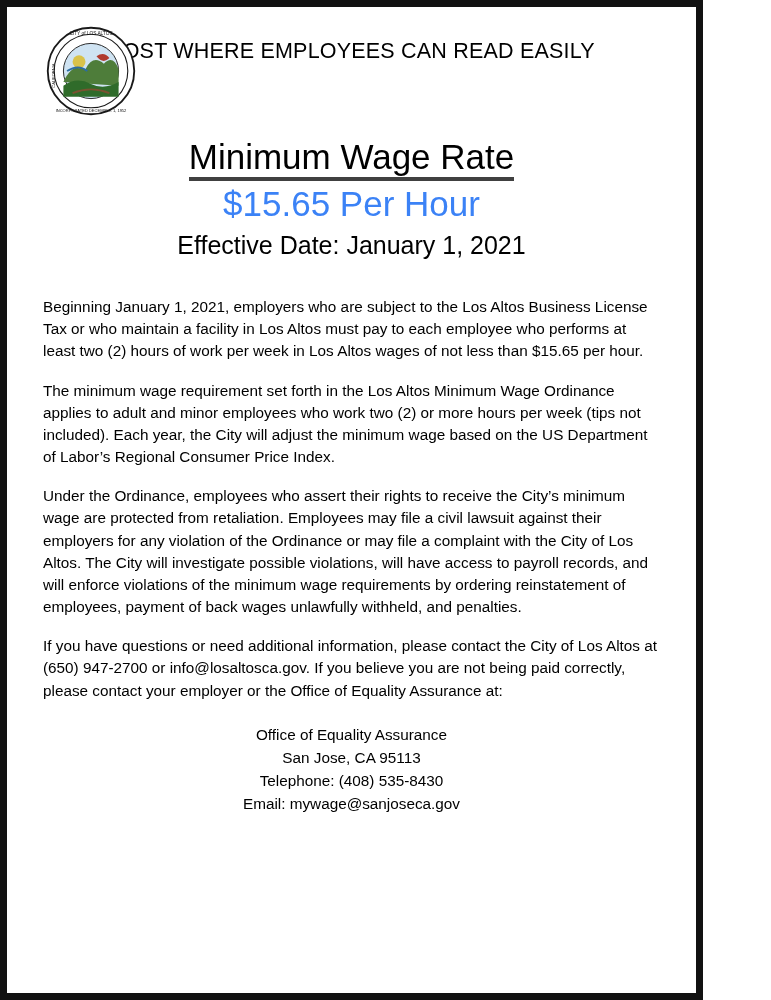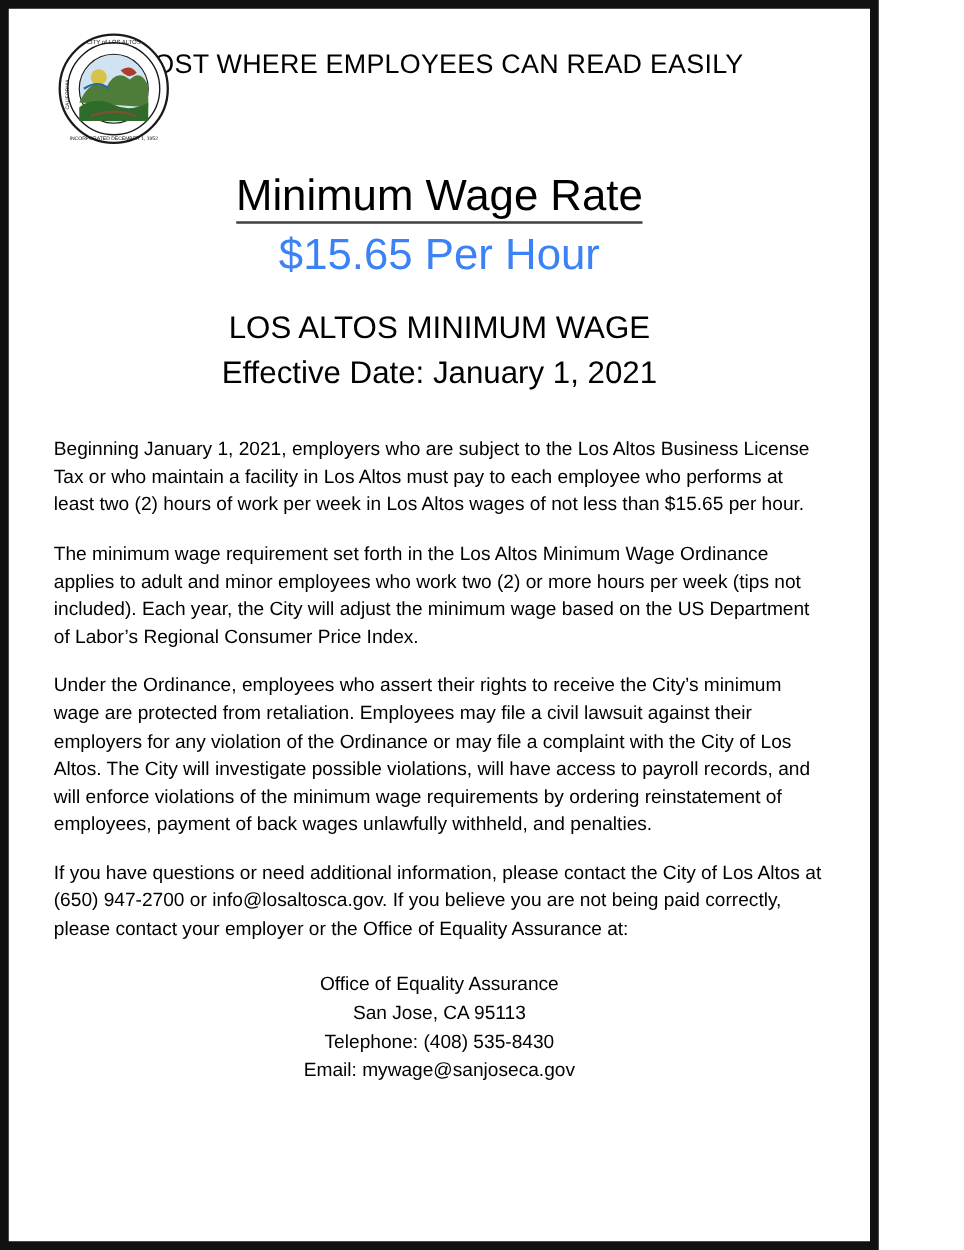--- a/index.html
+++ b/index.html
@@ -60,21 +60,21 @@
     margin-top: 22px;
     line-height: 1.05;
   }
   .wage-rate {
     text-align: center;
     font-size: 35px;
     margin-top: 20px;
     font-weight: 400;
   }
   .wage-rate span {
-    border-bottom: 2px solid #404040;
+    border-bottom: 4px solid #404040;
     padding-bottom: 1px;
   }
   .wage-amount {
     text-align: center;
     font-size: 35px;
     color: #3b82f6;
     margin-top: 7px;
     font-weight: 400;
   }
   .sub-title {
@@ -141,21 +141,20 @@
     </div>
   </div>
 
 
   <div class="wage-rate">
     <span>Minimum Wage Rate</span>
   </div>
 
   <div class="wage-amount">$15.65 Per Hour</div>
 
-  <div class="sub-title">LOS ALTOS MINIMUM WAGE</div>
   <div class="effective-date">Effective Date: January 1, 2021</div>
 
   <div class="body-copy">
     <p>Beginning January 1, 2021, employers who are subject to the Los Altos Business License Tax or who maintain a facility in Los Altos must pay to each employee who performs at least two (2) hours of work per week in Los Altos wages of not less than $15.65 per hour.</p>
     <p>The minimum wage requirement set forth in the Los Altos Minimum Wage Ordinance applies to adult and minor employees who work two (2) or more hours per week (tips not included). Each year, the City will adjust the minimum wage based on the US Department of Labor’s Regional Consumer Price Index.</p>
     <p>Under the Ordinance, employees who assert their rights to receive the City’s minimum wage are protected from retaliation. Employees may file a civil lawsuit against their employers for any violation of the Ordinance or may file a complaint with the City of Los Altos. The City will investigate possible violations, will have access to payroll records, and will enforce violations of the minimum wage requirements by ordering reinstatement of employees, payment of back wages unlawfully withheld, and penalties.</p>
     <p>If you have questions or need additional information, please contact the City of Los Altos at (650) 947-2700 or info@losaltosca.gov. If you believe you are not being paid correctly, please contact your employer or the Office of Equality Assurance at:</p>
   </div>
 
   <div class="contact-block">

